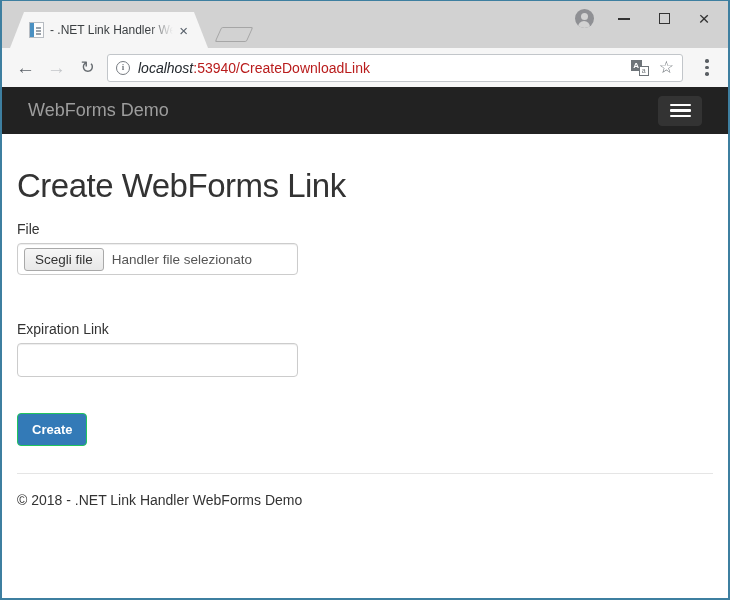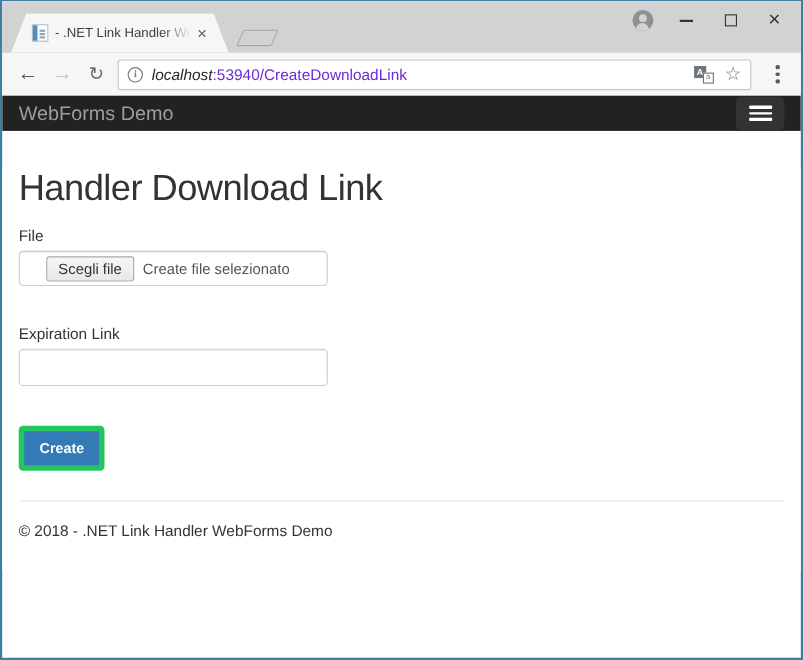--- a/index.html
+++ b/index.html
@@ -50,50 +50,50 @@
   .reload-icon { color: #666b70; font-size: 17px; }
   .omnibox {
     flex: 1 1 auto; height: 28px; background: #fff; border: 1px solid #c2c6ca; border-radius: 3px;
     display: flex; align-items: center; padding: 0 8px; margin: 0 7px 0 4px;
   }
   .info-icon { width: 14px; height: 14px; border-radius: 50%; border: 1.4px solid #767b81;
     color: #767b81; font-size: 9px; line-height: 11px; text-align: center;
     font-family: "Liberation Serif", serif; font-weight: 700; flex: 0 0 auto; }
   .url { font-size: 14px; margin-left: 8px; white-space: nowrap; overflow: hidden; flex: 1 1 auto; }
   .url .host { color: #24292e; font-style: italic; }
-  .url .path { color: #6d28d9; }
+  .url .path { color: #b91c1c; }
   .translate-icon { position: relative; width: 18px; height: 16px; flex: 0 0 auto; margin-right: 10px; }
   .translate-icon .t-back { position:absolute; left:0; top:0; width:11px; height:11px; background:#6e7479;
     color:#fff; font-size:8px; line-height:11px; text-align:center; font-weight:700; }
   .translate-icon .t-front { position:absolute; right:0; bottom:0; width:10px; height:10px; background:#fff;
     border:1px solid #6e7479; color:#6e7479; font-size:7px; line-height:8px; text-align:center; }
   .star-icon { font-size: 17px; color: #6e7479; line-height: 1; flex: 0 0 auto; }
   .menu-dots { width: 26px; display: flex; flex-direction: column; align-items: center; gap: 3px; flex: 0 0 auto; margin-left: 4px; }
   .menu-dots i { width: 3.5px; height: 3.5px; border-radius: 50%; background: #5a5f64; }
 
   
-  .navbar { height: 32px; background: #222; display: flex; align-items: center; justify-content: space-between; padding: 0 15px; }
+  .navbar { height: 47px; background: #222; display: flex; align-items: center; justify-content: space-between; padding: 0 26px; }
   .brand { color: #9d9d9d; font-size: 18px; }
   .hamburger { width: 44px; height: 30px; background: #333; border: 1px solid #333; border-radius: 4px;
     display: flex; flex-direction: column; align-items: center; justify-content: center; gap: 3px; cursor: pointer; }
   .hamburger i { width: 21px; height: 2.5px; background: #fff; border-radius: 1px; }
 
   
   .content { padding: 0 15px; background: #fff; }
   .page-heading { font-size: 33px; font-weight: 400; color: #333; margin: 33px 0 16px; letter-spacing: -0.5px; }
   .form-label { display: block; font-size: 14px; font-weight: 400; color: #333; margin-bottom: 6px; }
   .file-box { width: 281px; height: 32px; border: 1px solid #ccc; border-radius: 4px;
-    box-shadow: inset 0 1px 1px rgba(0,0,0,.075); display: flex; align-items: center; padding: 0 24px; margin-bottom: 35px; }
+    box-shadow: inset 0 1px 1px rgba(0,0,0,.075); display: flex; align-items: center; padding: 0 6px; margin-bottom: 46px; }
   .file-btn { font-family: "Liberation Sans", sans-serif; font-size: 13.5px; color: #333;
     background: linear-gradient(#f6f6f6, #e8e8e8); border: 1px solid #a9a9a9; border-radius: 3px; padding: 3px 10px; cursor: pointer; }
   .file-status { font-size: 13.5px; color: #555; margin-left: 8px; white-space: nowrap; }
   .text-input { width: 281px; height: 34px; border: 1px solid #ccc; border-radius: 4px; padding: 6px 12px;
     font-family: "Liberation Sans", sans-serif; font-size: 14px; color: #555;
     box-shadow: inset 0 1px 1px rgba(0,0,0,.075); margin-bottom: 36px; display: block; }
-  .create-btn { background: #337ab7; border: 5px solid #22c55e; border-radius: 4px; color: #fff;
+  .create-btn { background: #337ab7; border: 1px solid #22c55e; border-radius: 4px; color: #fff;
     font-family: "Liberation Sans", sans-serif; font-size: 13px; font-weight: 700; padding: 8px 14px; cursor: pointer; }
   .rule { border: 0; border-top: 1px solid #e5e5e5; margin: 27px 0 18px; }
   .footer-text { font-size: 14px; color: #333; padding-bottom: 30px; }
 </style>
 </head>
 <body>
 
 <div class="window">
 
   <div class="titlebar">
@@ -142,26 +142,26 @@
   <div class="navbar">
     <span class="brand">WebForms Demo</span>
     <div class="hamburger">
       <i></i>
         <i></i>
         <i></i>
     </div>
   </div>
 
   <div class="content">
-    <h2 class="page-heading">Handler Download Link</h2>
+    <h2 class="page-heading">Create WebForms Link</h2>
 
     <label class="form-label">File</label>
     <div class="file-box">
       <button class="file-btn">Scegli file</button>
-      <span class="file-status">Create file selezionato</span>
+      <span class="file-status">Handler file selezionato</span>
     </div>
 
     <label class="form-label">Expiration Link</label>
     <input class="text-input" type="text" value="" style="">
 
     <button class="create-btn">Create</button>
 
     <hr class="rule">
     <div class="footer-text">© 2018 - .NET Link Handler WebForms Demo</div>
   </div>

